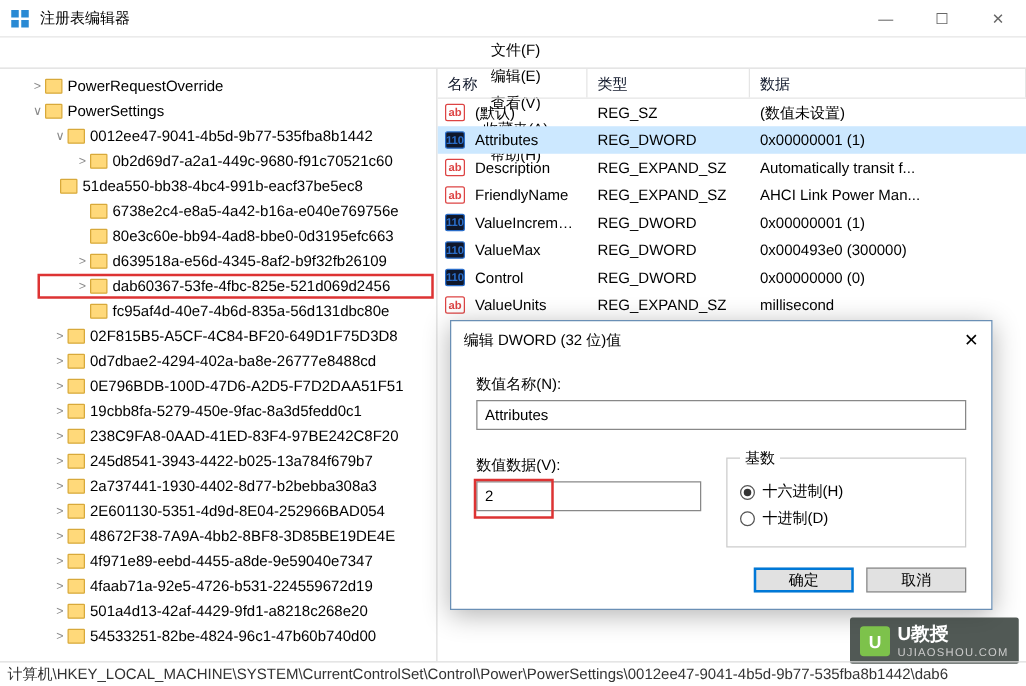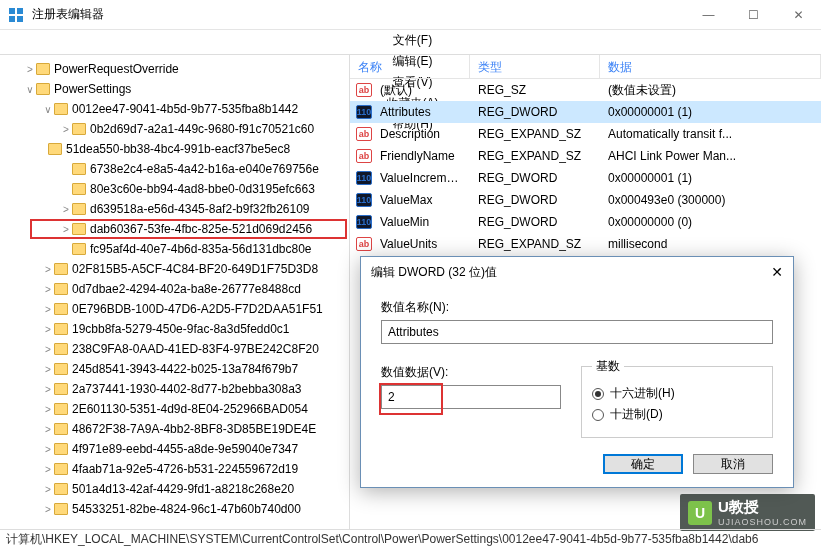--- a/index.html
+++ b/index.html
@@ -18,21 +18,21 @@
 
 .tree { width: 350px; overflow: hidden; border-right: 1px solid #ddd; padding: 4px 0; }
 .tree-row { height: 20px; display:flex; align-items:center; white-space:nowrap; }
 .tree-row .expander { width: 12px; text-align:center; color:#888; font-size:10px; }
 .tree-row .folder-icon { width:14px; height:12px; background:#ffd97a; border:1px solid #d8a93a; border-radius:1px; margin-right:4px; flex-shrink:0; }
 .tree-row.hl { position:relative; }
 .tree-row.hl::after { content:""; position:absolute; left:30px; right:2px; top:0; bottom:0; border:2px solid #d33; pointer-events:none; }
 
 .listview { flex:1; display:flex; flex-direction:column; overflow:hidden; }
 .list-header { display:flex; height:24px; border-bottom:1px solid #e5e5e5; }
-.list-header .col { padding: 4px 8px; border-right:1px solid #e5e5e5; color:#3b82f6; }
+.list-header .col { padding: 4px 8px; border-right:1px solid #e5e5e5; color:#0f172a; }
 .list-rows { flex:1; overflow:hidden; }
 .list-row { display:flex; height:22px; align-items:center; }
 .list-row .cell { padding: 0 8px; overflow:hidden; text-overflow:ellipsis; white-space:nowrap; }
 .list-row .val-icon { width:16px; height:14px; margin-left:6px; flex-shrink:0; display:flex; align-items:center; justify-content:center; font-size:9px; font-weight:bold; border:1px solid; border-radius:2px; }
 .val-icon.sz { background:#fff; border-color:#d44; color:#d44; }
 .val-icon.dw { background:#0f172a; border-color:#2a6dc9; color:#2a6dc9; }
 .list-row.selected { background:#cce8ff; position:relative; }
 .list-row.selected .cell:first-of-type::before { content:""; position:absolute; left:24px; width:78px; top:0; bottom:0; border:2px solid #d33; pointer-events:none; }
 .col-name { width:120px; }
 .col-type { width:130px; }
@@ -252,21 +252,21 @@
           <span class="cell col-data">0x00000001 (1)</span>
         </div>
         <div class="list-row">
           <span class="val-icon dw">110</span>
           <span class="cell col-name" style="width: 98px;">ValueMax</span>
           <span class="cell col-type">REG_DWORD</span>
           <span class="cell col-data">0x000493e0 (300000)</span>
         </div>
         <div class="list-row">
           <span class="val-icon dw">110</span>
-          <span class="cell col-name" style="width: 98px;">ValueMin</span>
+          <span class="cell col-name" style="width: 98px;">Control</span>
           <span class="cell col-type">REG_DWORD</span>
           <span class="cell col-data">0x00000000 (0)</span>
         </div>
         <div class="list-row">
           <span class="val-icon sz">ab</span>
           <span class="cell col-name" style="width: 98px;">ValueUnits</span>
           <span class="cell col-type">REG_EXPAND_SZ</span>
           <span class="cell col-data">millisecond</span>
         </div>
       </div>

